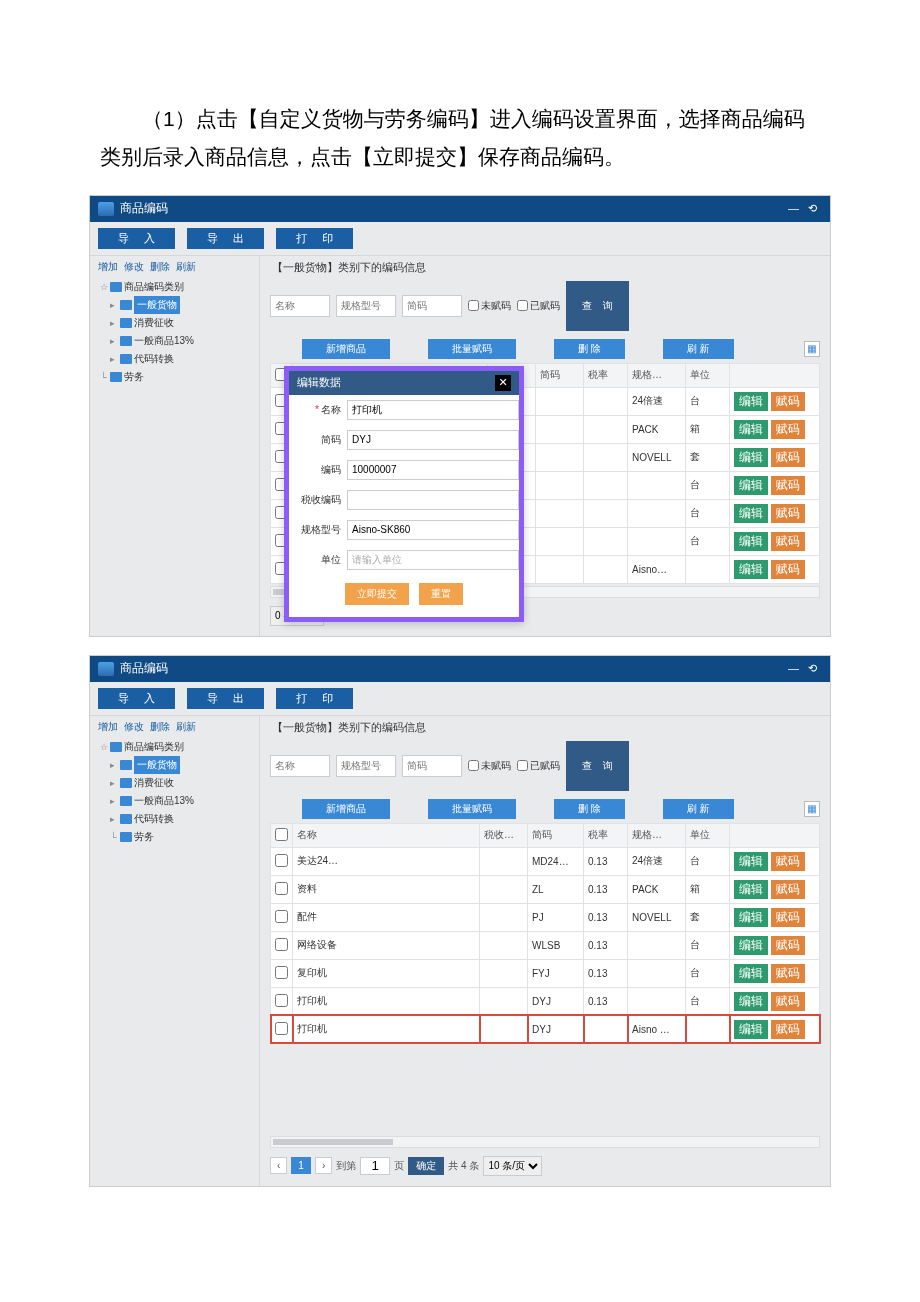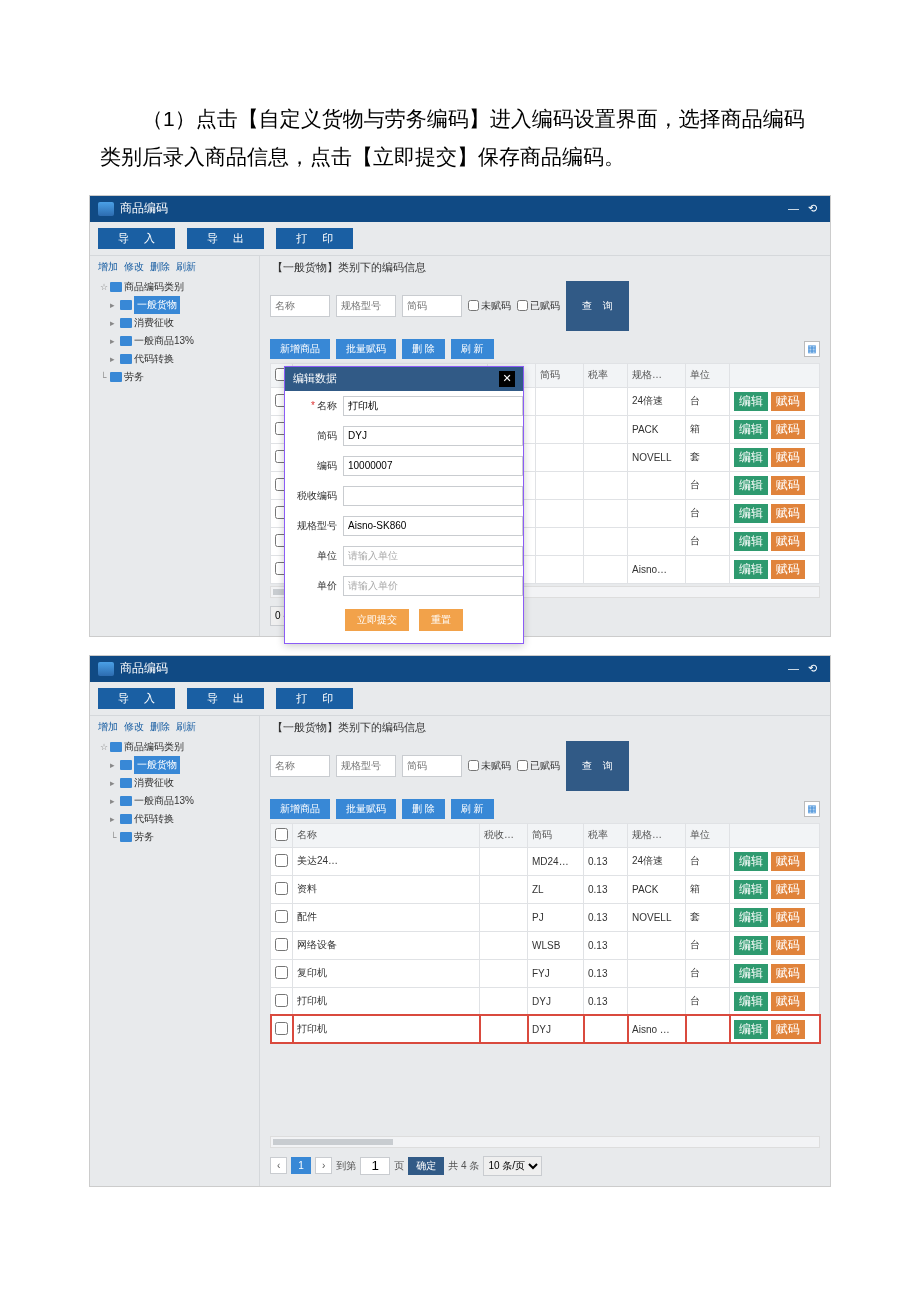--- a/index.html
+++ b/index.html
@@ -105,21 +105,21 @@
   .search-row input.w2{ width:60px;}
   .search-row input.w3{ width:60px;}
   .chk-label{ font-size:10px; color:#333; display:flex; align-items:center; gap:2px;}
   .chk-label input{ width:11px; height:11px;}
   .btn-dark {
     background:#315a86; color:#fff; border:none; padding:18px 12px; font-size:10px; cursor:pointer;
     letter-spacing: 4px; text-indent:4px;
   }
   .action-row{ display:flex; gap:6px; align-items:center; margin-bottom:4px;}
   .btn-act{
-    background:#3888d6; color:#fff; border:none; padding:3px 10px; font-size:10px; cursor:pointer;
+    background:#3888d6; color:#fff; border:none; padding:3px 24px; font-size:10px; cursor:pointer;margin-left:32px;
   }
   .grid-icon{
     margin-left:auto; width:16px; height:16px; border:1px solid #bbb; display:flex; align-items:center; justify-content:center; color:#3888d6; font-size:10px;
     background:#fff;
   }
   .table { width:100%; border-collapse:collapse; font-size:10px; table-layout:fixed;}
   .table th, .table td {
     border:1px solid #e0e2e5; padding:4px 4px; text-align:left; height:22px;
     overflow:hidden; white-space:nowrap; text-overflow:ellipsis;
     background:#fff;
@@ -148,21 +148,21 @@
   .hbar{
     height:12px; background:#f2f3f5; border:1px solid #ddd; margin-top:2px;
     position:relative;
   }
   .hbar::before{
     content:""; position:absolute; left:2px; width:120px; height:6px; top:2px; background:#c8ccd0;
   }
   
   .modal {
     position:absolute; left:24px; top:110px; width:240px;
-    background:#fff; border:1px solid #8b5cf6; box-shadow:0 2px 8px rgba(0,0,0,.2);
+    background:#fff; border:5px solid #8b5cf6; box-shadow:0 2px 8px rgba(0,0,0,.2);
     z-index:10;
   }
   .modal-header{
     background:#315a86; color:#fff; display:flex; align-items:center; padding:4px 8px; font-size:11px;
   }
   .modal-header .spacer{ flex:1;}
   .modal-header .close{
     width:16px; height:16px; background:#000; color:#fff; display:flex; align-items:center; justify-content:center; font-size:11px; cursor:pointer;
   }
   .form-row{ display:flex; align-items:center; padding:5px 0; gap:6px;}
@@ -397,24 +397,20 @@
               <input value="" style="">
             </div>
         <div class="form-row">
               <label>规格型号</label>
               <input value="Aisno-SK860" style="">
             </div>
         <div class="form-row">
               <label>单位</label>
               <input placeholder="请输入单位" style="">
             </div>
-        <div class="form-row">
-              <label>单价</label>
-              <input placeholder="请输入单价" style="">
-            </div>
         <div class="btn-row">
           <button class="btn-orange">立即提交</button>
           <button class="btn-orange">重置</button>
         </div>
       </div>
 
     </div>
   </div>
 </div>
 

